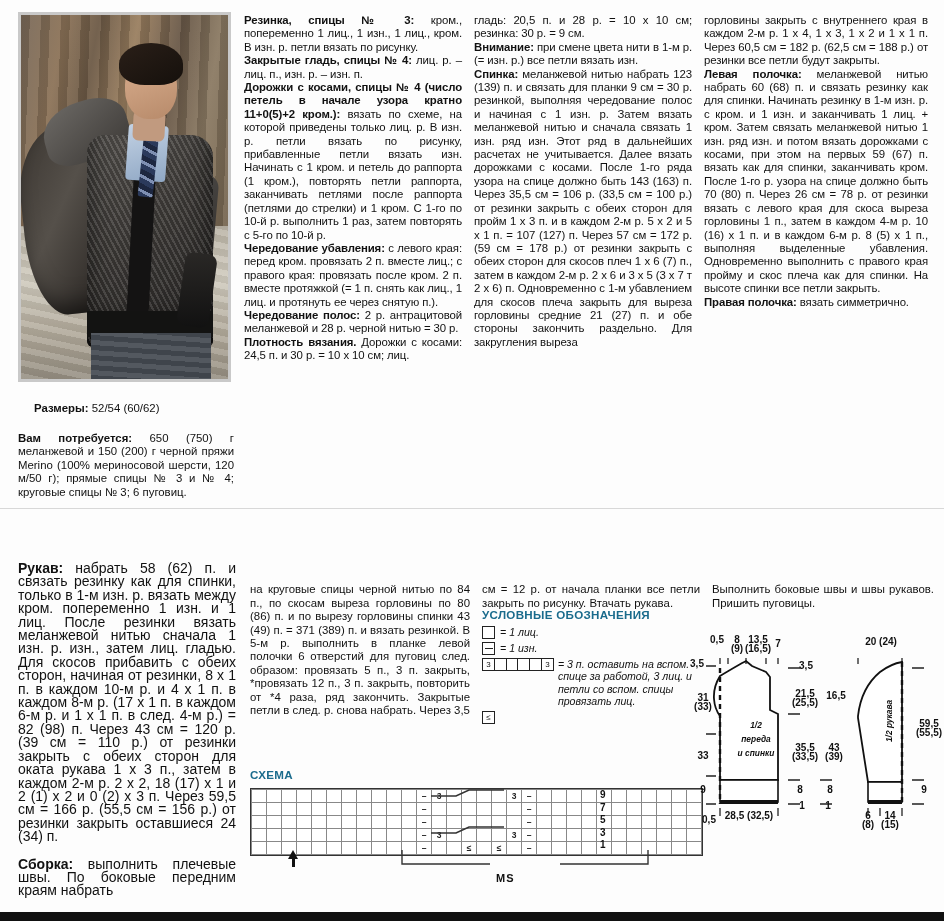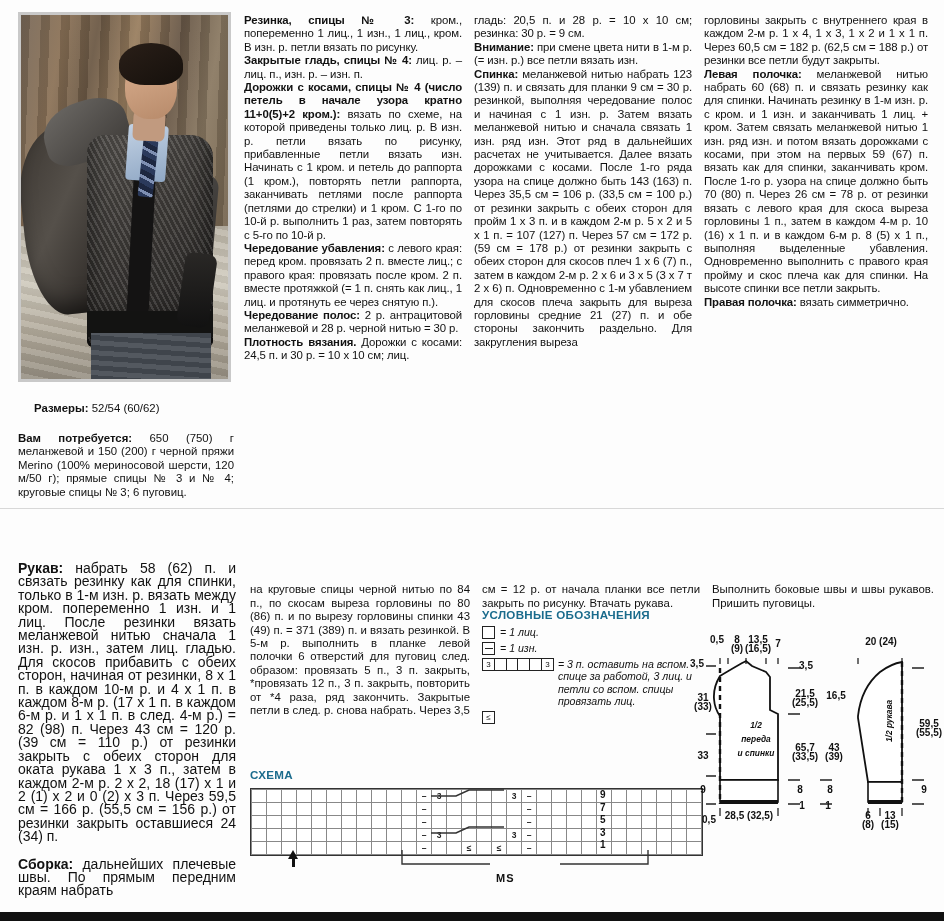--- a/index.html
+++ b/index.html
@@ -169,21 +169,21 @@
         <p><b>Правая полочка:</b><span> вязать симметрично.</span></p>
       </div>
   </div>
 
   <div class="divider" style="top:508px"></div>
 
   <div class="bot">
 
     <div class="b1">
         <p><b>Рукав:</b><span> набрать 58 (62) п. и связать резинку как для спинки, только в 1-м изн. р. вязать между кром. попеременно 1 изн. и 1 лиц. После резинки вязать меланжевой нитью сначала 1 изн. р. изн., затем лиц. гладью. Для скосов прибавить с обеих сторон, начиная от резинки, 8 х 1 п. в каждом 10-м р. и 4 х 1 п. в каждом 8-м р. (17 х 1 п. в каждом 6-м р. и 1 х 1 п. в след. 4-м р.) = 82 (98) п. Через 43 см = 120 р. (39 см = 110 р.) от резинки закрыть с обеих сторон для оката рукава 1 х 3 п., затем в каждом 2-м р. 2 х 2, 18 (17) х 1 и 2 (1) х 2 и 0 (2) х 3 п. Через 59,5 см = 166 р. (55,5 см = 156 р.) от резинки закрыть оставшиеся 24 (34) п.</span></p>
-        <p><b>Сборка:</b><span> дальнейших плечевые швы. По прямым передним краям набрать</span></p>
+        <p><b>Сборка:</b><span> выполнить плечевые швы. По боковые передним краям набрать</span></p>
       </div>
     <div class="b2">
         <p><span>на круговые спицы черной нитью по 84 п., по скосам выреза горловины по 80 (86) п. и по вырезу горловины спинки 43 (49) п. = 371 (389) п. и вязать резинкой. В 5-м р. выполнить в планке левой полочки 6 отверстий для пуговиц след. образом: провязать 5 п., 3 п. закрыть, *провязать 12 п., 3 п. закрыть, повторить от *4 раза, ряд закончить. Закрытые петли в след. р. снова набрать. Через 3,5</span></p>
       </div>
     <div class="b3">
         <p><span>см = 12 р. от начала планки все петли закрыть по рисунку. Втачать рукава.</span></p>
       </div>
     <div class="b4">
         <p><span>Выполнить боковые швы и швы рукавов. Пришить пуговицы.</span></p>
       </div>
@@ -467,37 +467,37 @@
       <div class="dlabel" style="left:-8px;top:36px;width:22px">31</div>
       <div class="dlabel" style="left:-8px;top:45px;width:22px">(33)</div>
       <div class="dlabel" style="left:-8px;top:94px;width:22px">33</div>
       <div class="dlabel" style="left:-8px;top:128px;width:22px">9</div>
       <div class="dlabel" style="left:-2px;top:158px;width:22px">0,5</div>
       <div class="dlabel" style="left:18px;top:154px;width:62px">28,5 (32,5)</div>
 
       <div class="dlabel" style="left:92px;top:4px;width:28px">3,5</div>
       <div class="dlabel" style="left:90px;top:32px;width:30px">21,5</div>
       <div class="dlabel" style="left:90px;top:41px;width:30px">(25,5)</div>
-      <div class="dlabel" style="left:90px;top:86px;width:30px">65,7</div>
+      <div class="dlabel" style="left:90px;top:86px;width:30px">35,5</div>
       <div class="dlabel" style="left:90px;top:95px;width:30px">(33,5)</div>
       <div class="dlabel" style="left:92px;top:128px;width:16px">8</div>
       <div class="dlabel" style="left:94px;top:144px;width:16px">1</div>
 
       <div class="dlabel" style="left:122px;top:34px;width:28px">16,5</div>
       <div class="dlabel" style="left:122px;top:86px;width:24px">43</div>
       <div class="dlabel" style="left:122px;top:95px;width:24px">(39)</div>
       <div class="dlabel" style="left:122px;top:128px;width:16px">8</div>
       <div class="dlabel" style="left:120px;top:144px;width:16px">1</div>
 
       <div class="dlabel" style="left:214px;top:62px;width:30px">59,5</div>
       <div class="dlabel" style="left:214px;top:71px;width:30px">(55,5)</div>
       <div class="dlabel" style="left:216px;top:128px;width:16px">9</div>
 
       <div class="dlabel" style="left:160px;top:154px;width:16px">6</div>
       <div class="dlabel" style="left:160px;top:163px;width:16px">(8)</div>
-      <div class="dlabel" style="left:178px;top:154px;width:24px">13</div>
+      <div class="dlabel" style="left:178px;top:154px;width:24px">14</div>
       <div class="dlabel" style="left:178px;top:163px;width:24px">(15)</div>
     </div>
 
   </div>
 
   <div class="footer-bar"></div>
 </div>
 
 </body></html>

